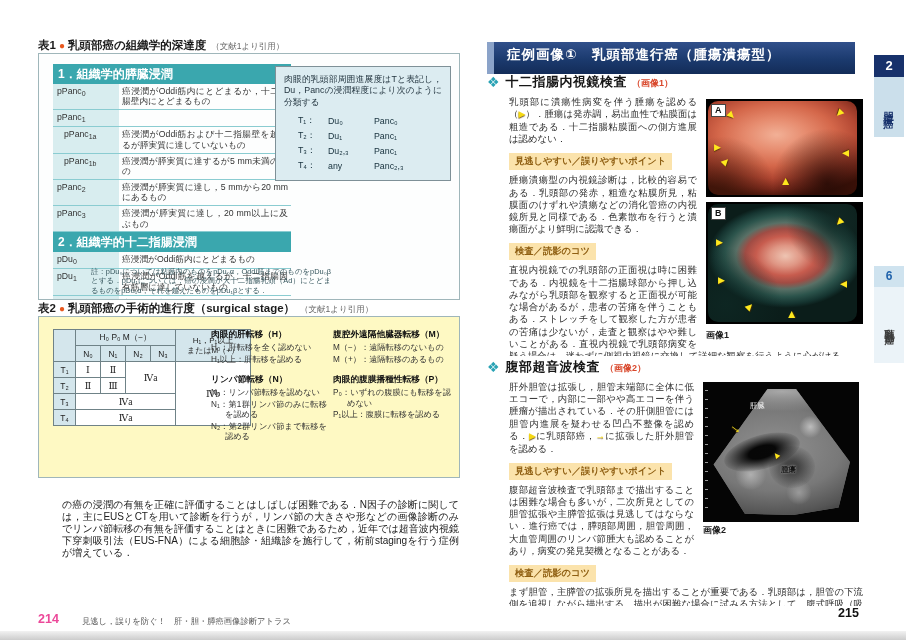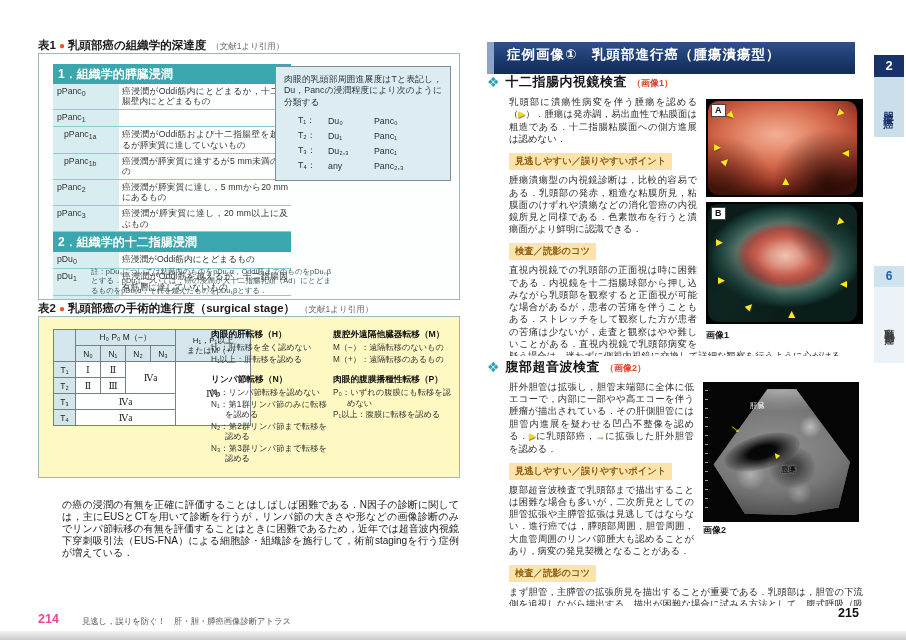--- a/index.html
+++ b/index.html
@@ -259,21 +259,20 @@
       <div class="def-block">
         <div class="def-h">肉眼的肝転移（H）</div>
         <div class="def-i">H₀：肝転移を全く認めない</div>
         <div class="def-i">H₁以上：肝転移を認める</div>
       </div>
       <div class="def-block">
         <div class="def-h">リンパ節転移（N）</div>
         <div class="def-i">N₀：リンパ節転移を認めない</div>
         <div class="def-i">N₁：第1群リンパ節のみに転移を認める</div>
         <div class="def-i">N₂：第2群リンパ節まで転移を認める</div>
-        <div class="def-i">N₃：第3群リンパ節まで転移を認める</div>
       </div>
     </div>
     <div class="def-col2">
       <div class="def-block">
         <div class="def-h">腹腔外遠隔他臓器転移（M）</div>
         <div class="def-i">M（−）：遠隔転移のないもの</div>
         <div class="def-i">M（+）：遠隔転移のあるもの</div>
       </div>
       <div class="def-block">
         <div class="def-h">肉眼的腹膜播種性転移（P）</div>

